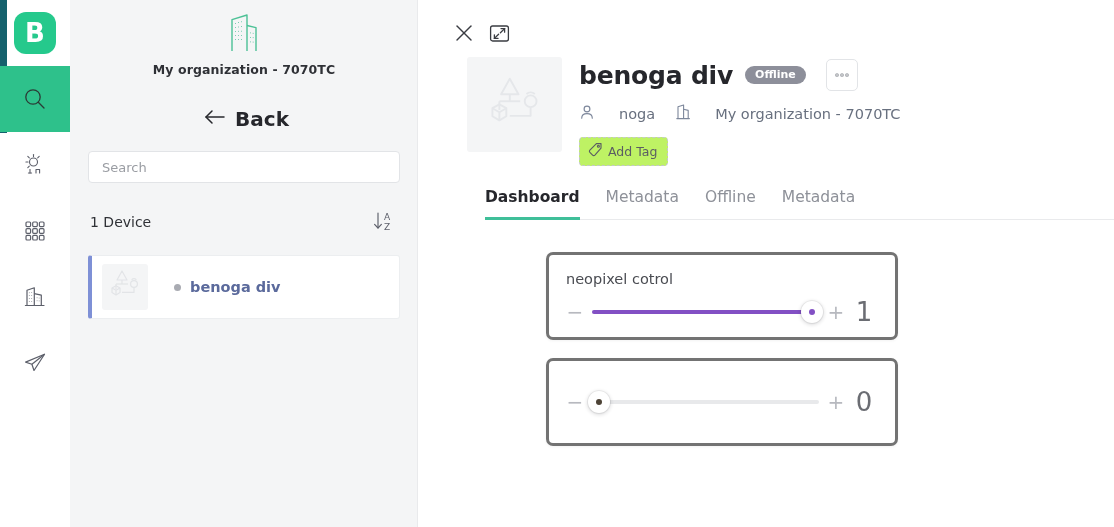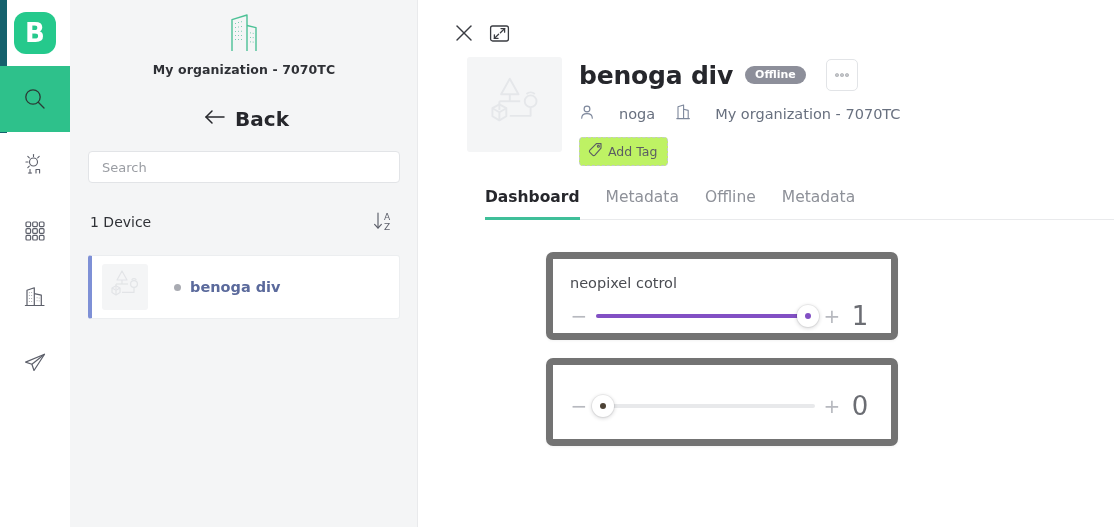--- a/index.html
+++ b/index.html
@@ -190,21 +190,21 @@
     border-bottom: 3px solid transparent;
     margin-bottom: -1px;
   }
   .tab.active { color: #26272c; font-weight: bold; border-bottom-color: #3fbf99; }
 
   
   .widgets { margin-top: 32px; margin-left: 79px; }
   .card {
     width: 352px; height: 88px;
     background: #ffffff;
-    border: 7px solid #737373;
+    border: 3px solid #737373;
     border-radius: 7px;
     box-shadow: 0 1px 3px rgba(30,32,40,.055);
     padding: 16px 18px 0 17px;
     margin-bottom: 18px;
     position: relative;
   }
   .card-title { font-size: 14.5px; color: #4a4c52; }
   .slider-row { display: flex; align-items: center; margin-top: 12px; }
   .step-btn {
     font-size: 20px; color: #b7b9bf; cursor: pointer;

